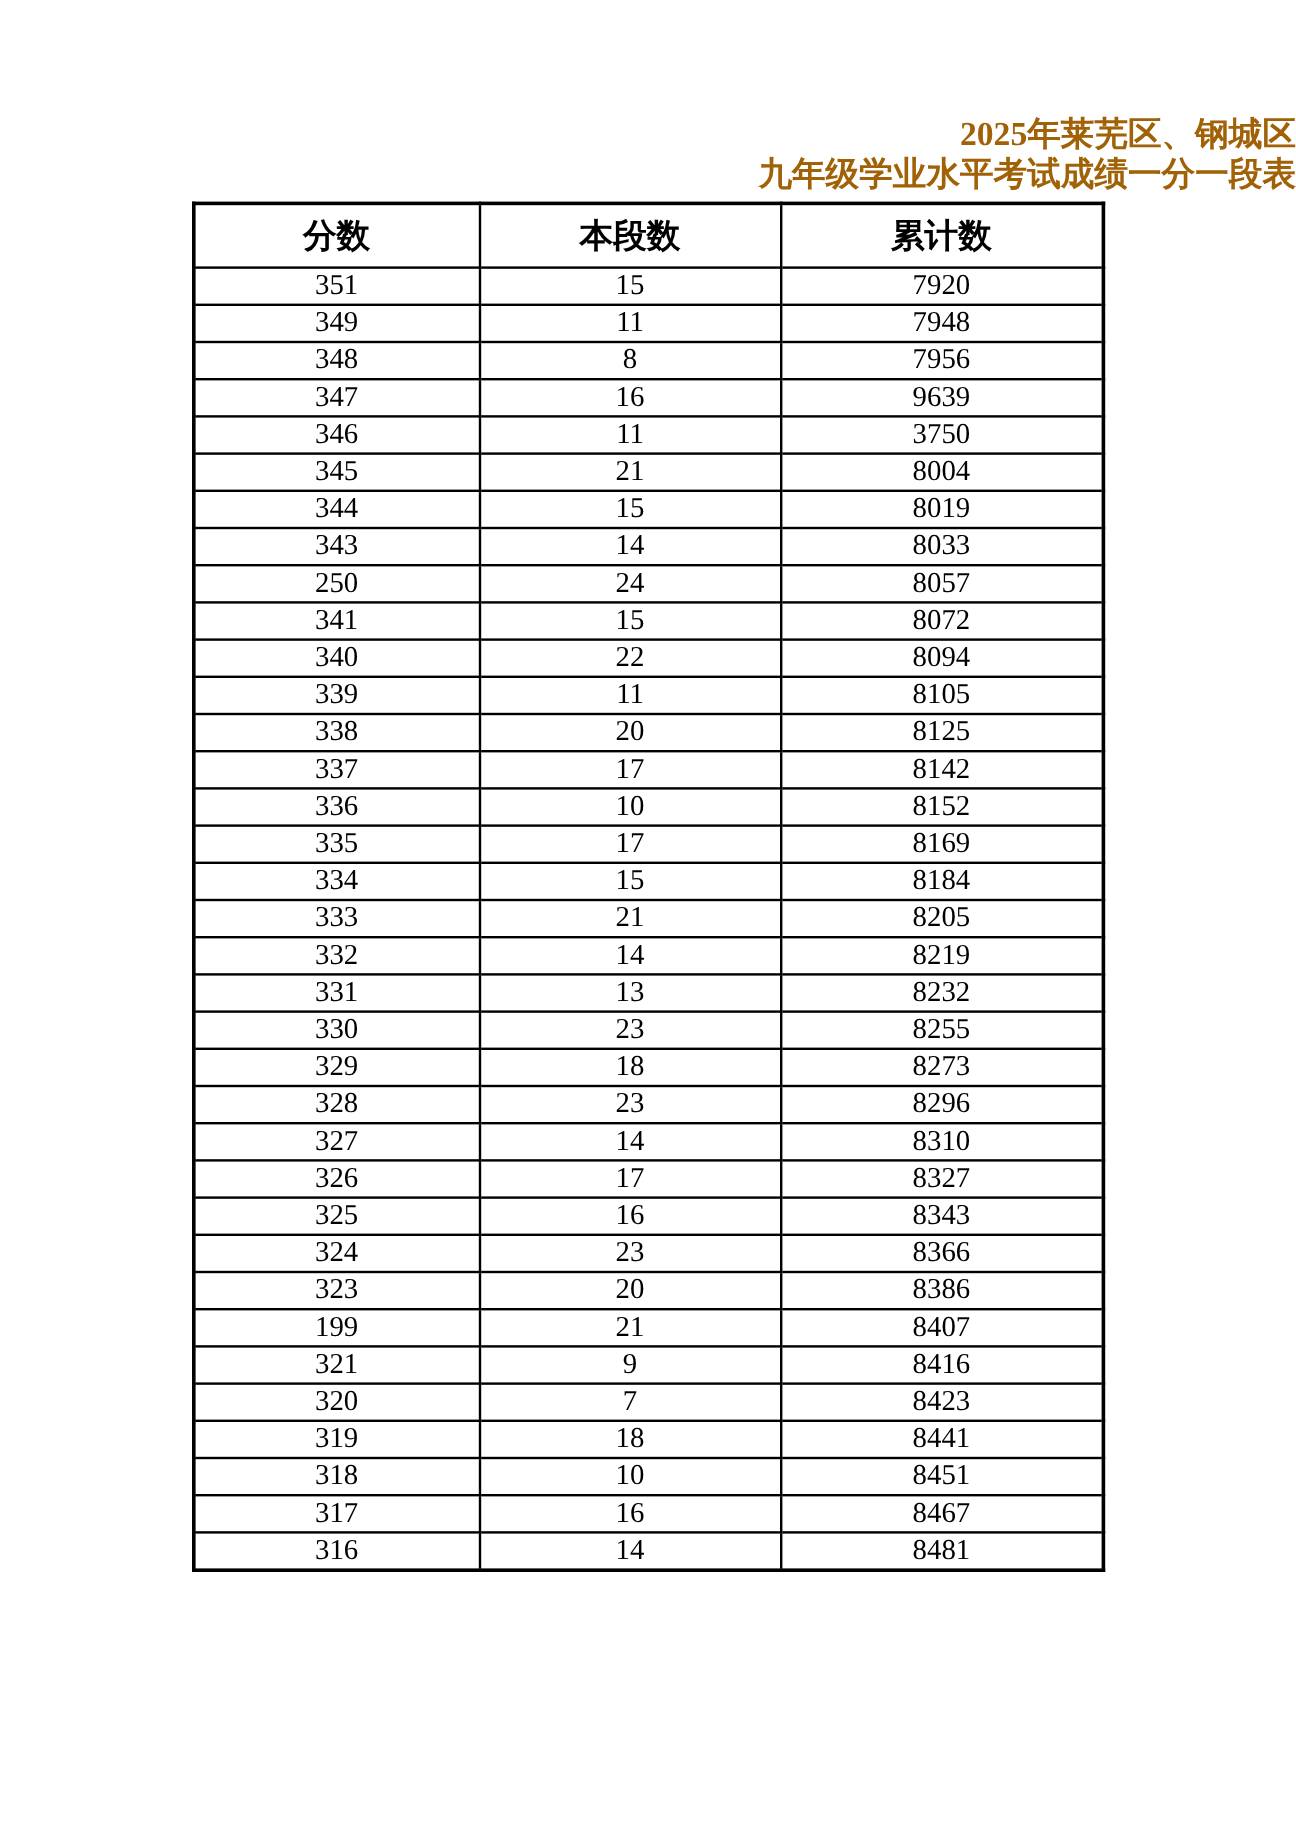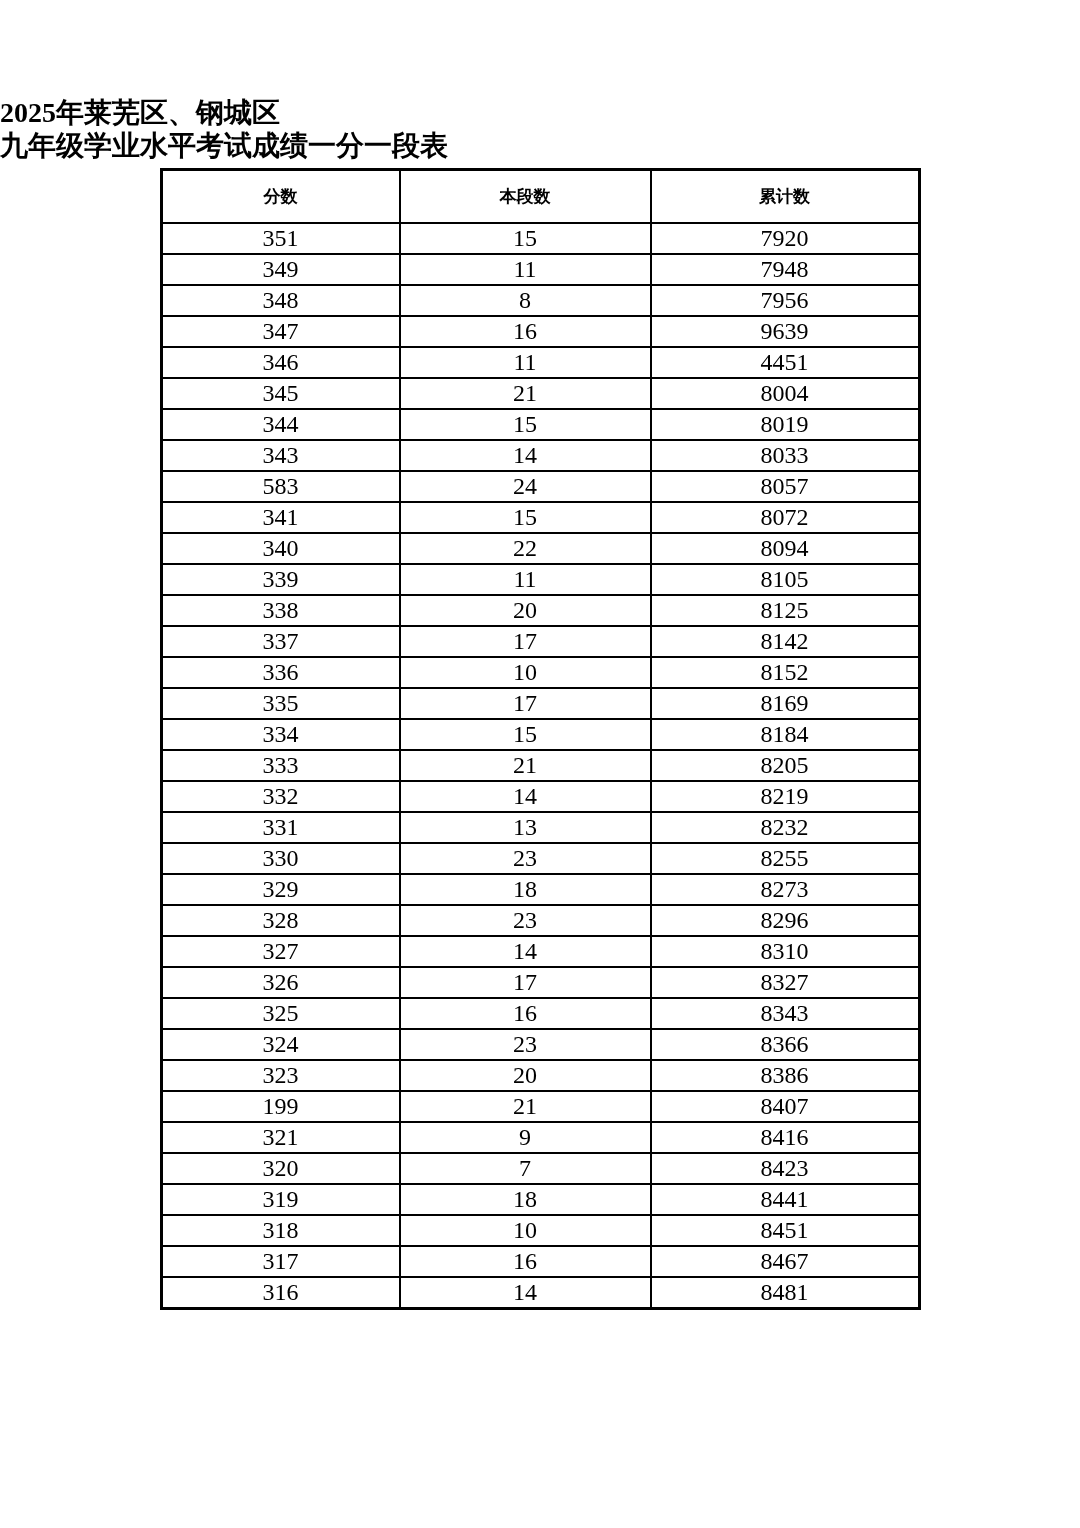--- a/index.html
+++ b/index.html
@@ -11,45 +11,45 @@
     position: relative;
     width: 1080px;
     height: 1528px;
     background: #ffffff;
     font-family: "Liberation Serif", "DejaVu Serif", serif;
     color: #000000;
     overflow: hidden;
   }
   .title-block {
     padding-top: 96px;
-    text-align: left;
+    text-align: right;
     font-weight: bold;
     font-size: 28px;
     line-height: 33px;
-    color: #000000;
+    color: #a16207;
   }
   .title-line { display: block; }
   table.score-table {
     border-collapse: collapse;
     table-layout: fixed;
     width: 755px;
     margin: 6px auto 0 auto;
     border: 3px solid #000000;
   }
   table.score-table th,
   table.score-table td {
     border: 2px solid #000000;
     text-align: center;
     vertical-align: middle;
     padding: 0;
     overflow: hidden;
   }
   table.score-table th {
     height: 51px;
-    font-size: 17px;
+    font-size: 28px;
     font-weight: bold;
   }
   table.score-table td {
     height: 29px;
     font-size: 24px;
     font-weight: normal;
   }
   .col-score   { width: 236px; }
   .col-segment { width: 249px; font-family: Liberation Serif, serif; }
   .col-cumul   { width: 266px; }
@@ -99,39 +99,39 @@
           <td>7956</td>
         </tr>
         <tr>
           <td>347</td>
           <td>16</td>
           <td>9639</td>
         </tr>
         <tr>
           <td>346</td>
           <td>11</td>
-          <td>4451</td>
+          <td>3750</td>
         </tr>
         <tr>
           <td>345</td>
           <td>21</td>
           <td>8004</td>
         </tr>
         <tr>
           <td>344</td>
           <td>15</td>
           <td>8019</td>
         </tr>
         <tr>
           <td>343</td>
           <td>14</td>
           <td>8033</td>
         </tr>
         <tr>
-          <td>583</td>
+          <td>250</td>
           <td>24</td>
           <td>8057</td>
         </tr>
         <tr>
           <td>341</td>
           <td>15</td>
           <td>8072</td>
         </tr>
         <tr>
           <td>340</td>

